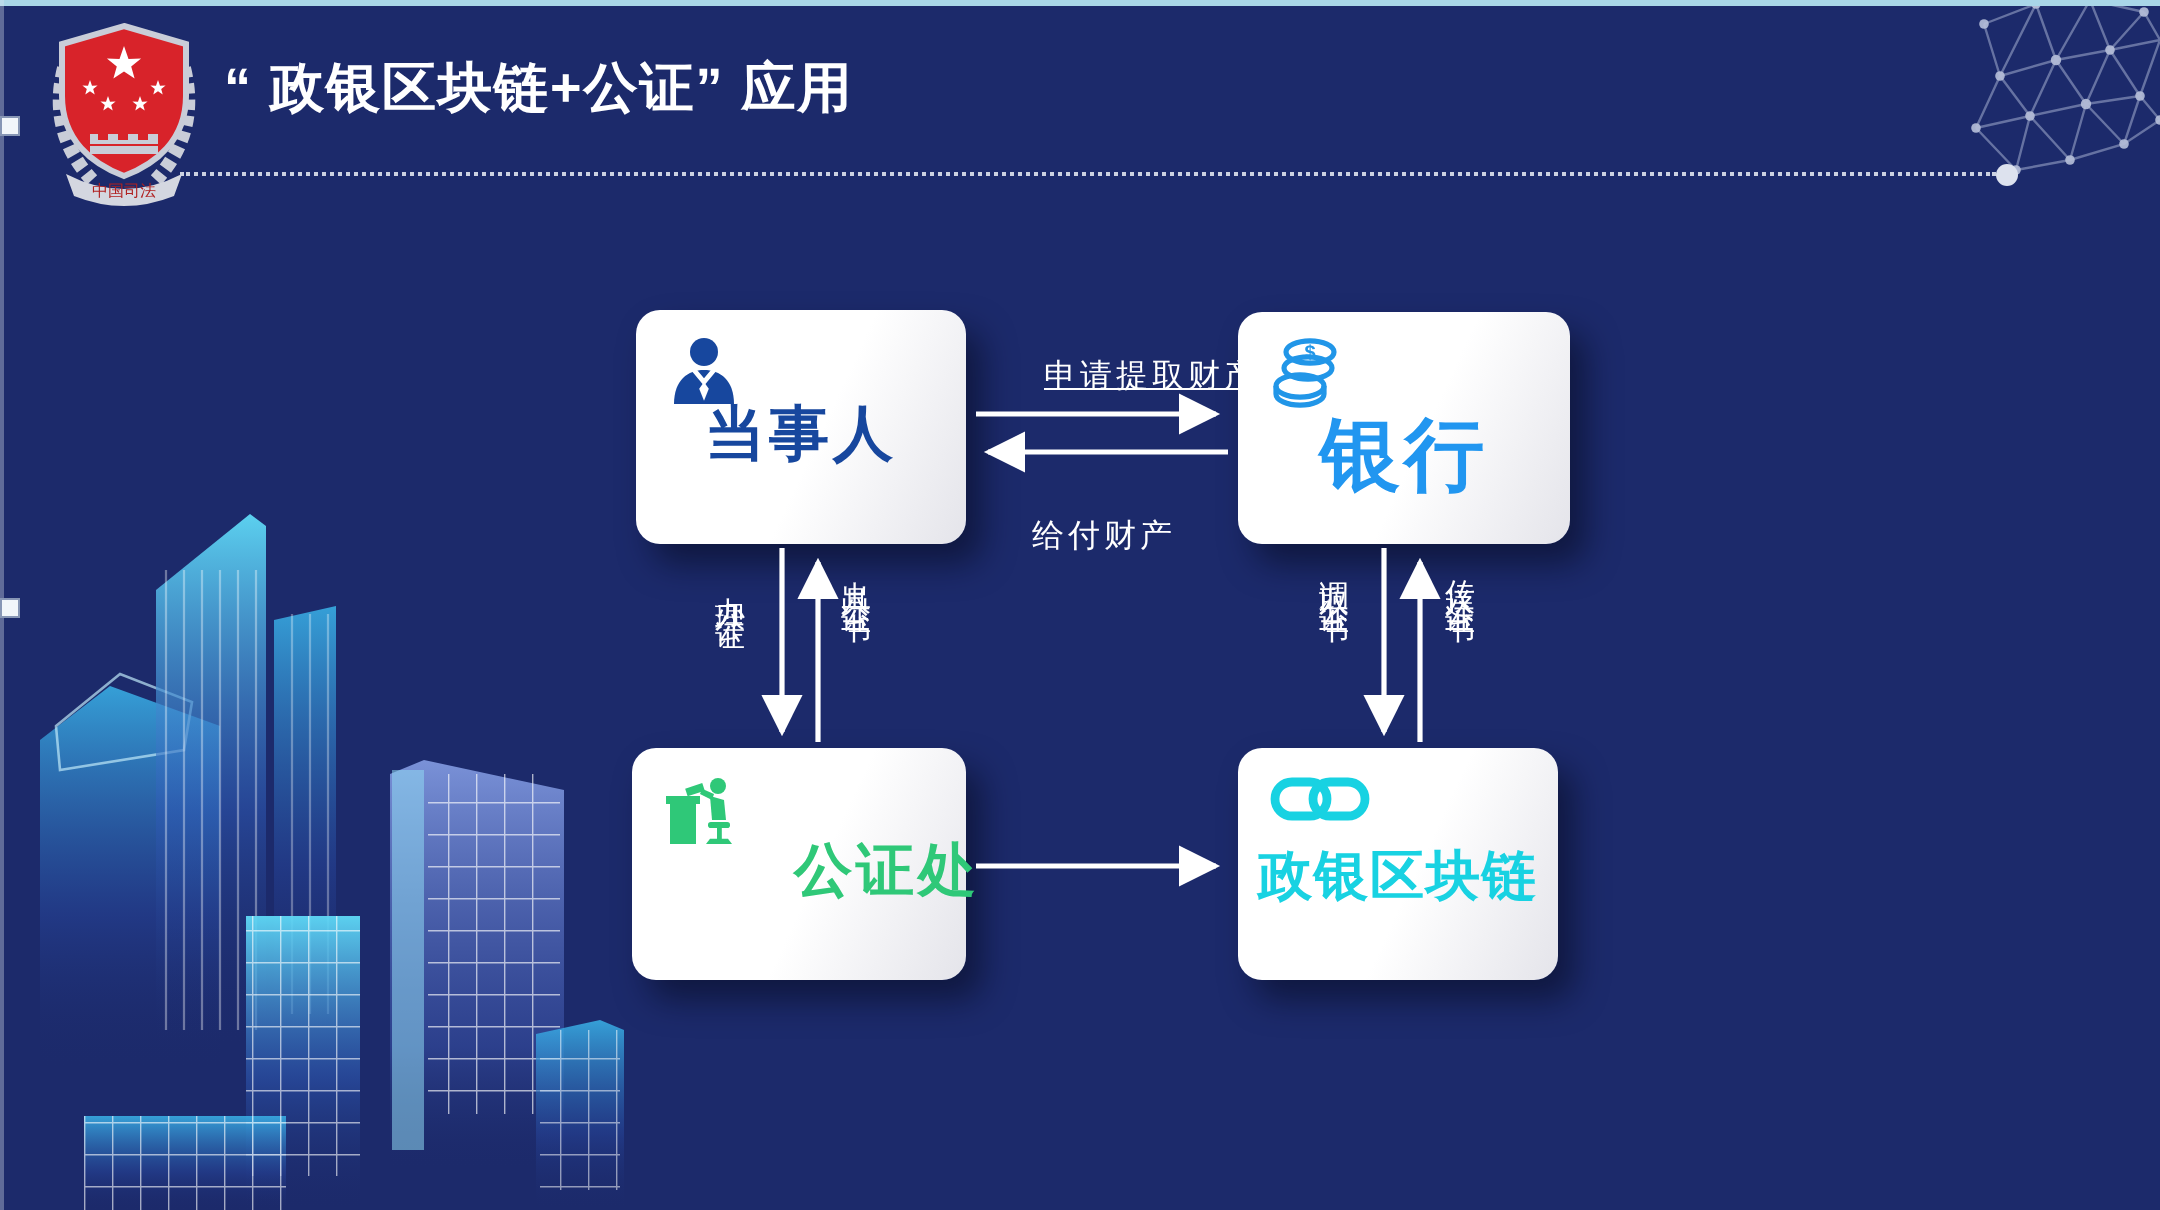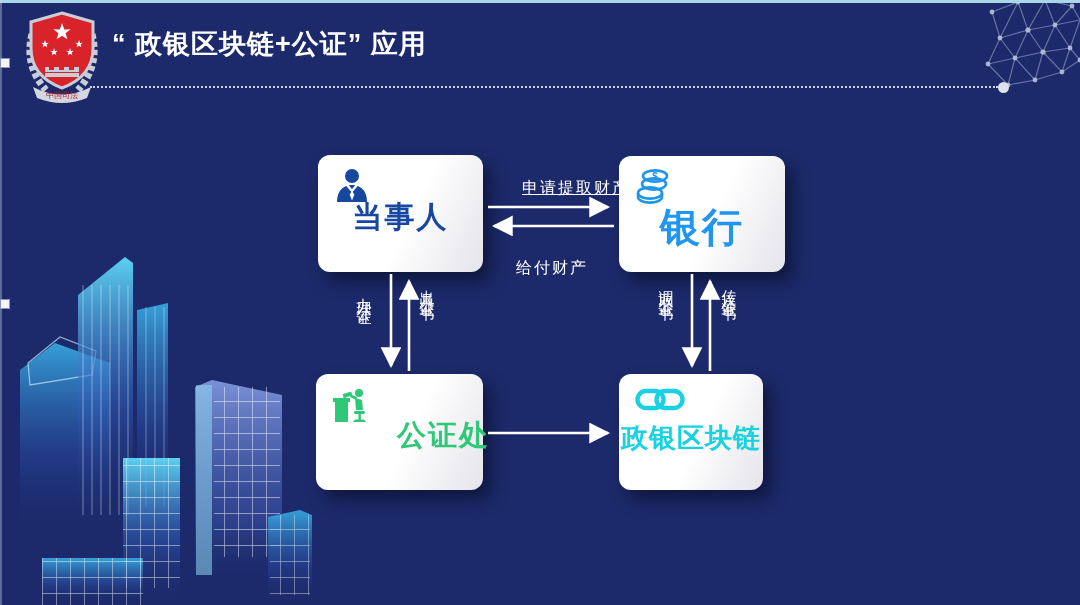--- a/index.html
+++ b/index.html
@@ -37,21 +37,21 @@
     box-shadow:8px 10px 16px rgba(5,10,30,.55);
   }
   .node .node-icon{position:absolute;left:16px;top:12px;}
   .node .node-label{
     position:absolute;left:0;top:42px;width:100%;text-align:center;
     font-weight:bold;letter-spacing:2px;
   }
   .node-party{left:318px;top:155px;width:165px;height:117px;}
   .node-bank{left:619px;top:156px;width:166px;height:116px;}
   .node-notary{left:316px;top:374px;width:167px;height:116px;}
-  .node-chain{left:619px;top:374px;width:144px;height:116px;}
+  .node-chain{left:619px;top:374px;width:160px;height:116px;}
   .node-party .node-label{color:#17479e;font-size:30px;}
   .node-bank .node-label{color:#2196f0;font-size:40px;top:44px;}
   .node-notary .node-label{color:#2fc878;font-size:29px;margin-left:44px;}
   .node-chain .node-label{color:#18d2e2;font-size:27px;top:46px;letter-spacing:1px;}
   
   .arrows{position:absolute;left:0;top:0;pointer-events:none;}
   .edge-label{
     position:absolute;color:#ffffff;font-size:16px;letter-spacing:2px;white-space:nowrap;
   }
   .edge-label.h{width:128px;text-align:center;}

